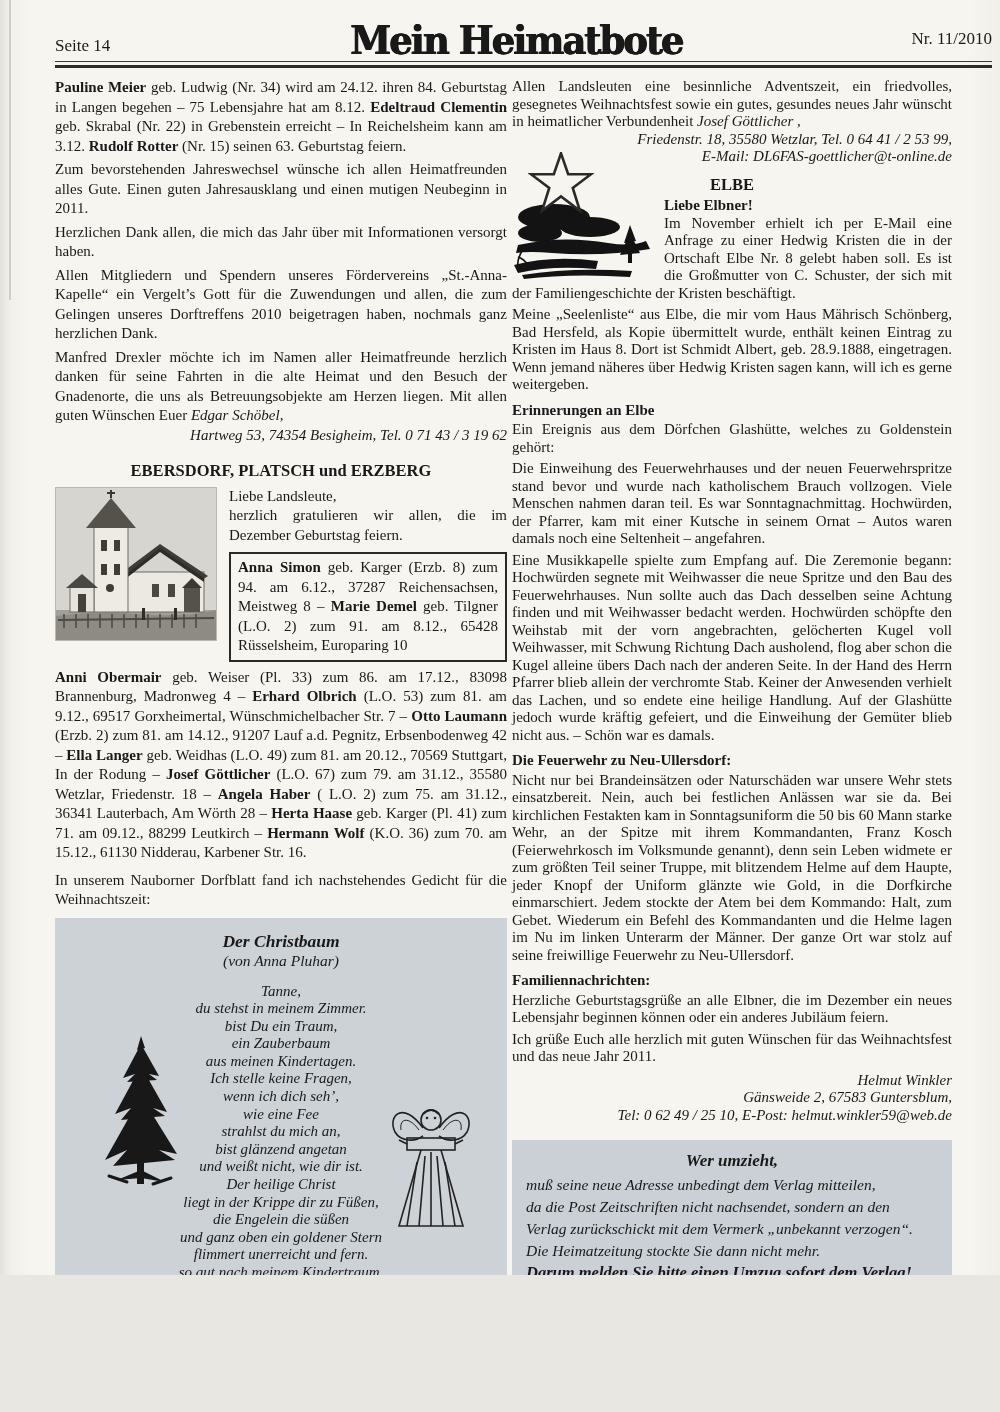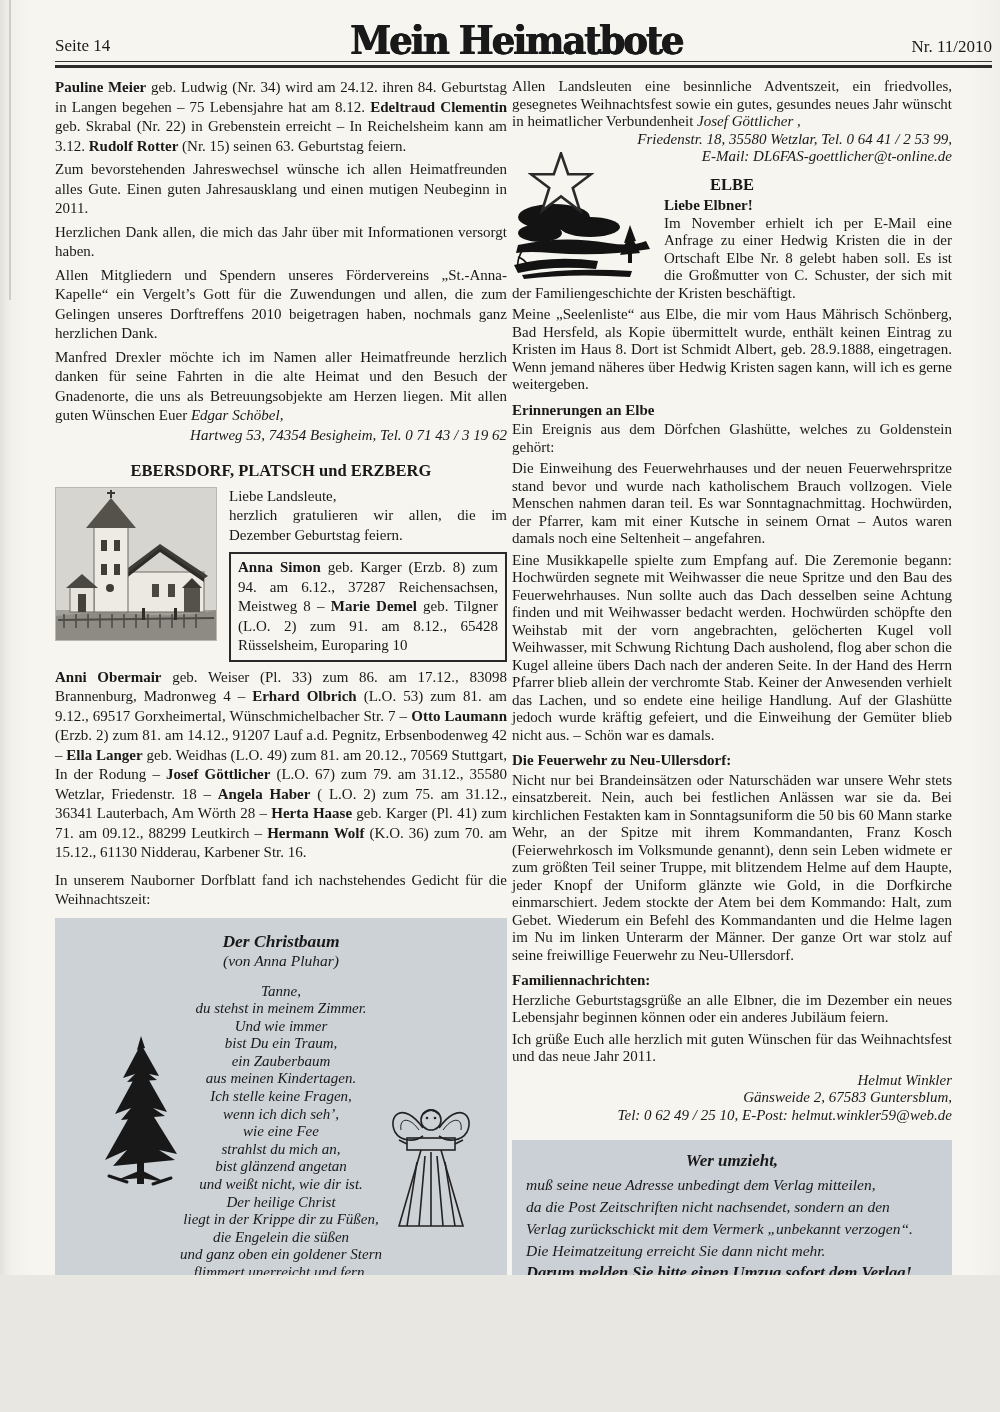--- a/index.html
+++ b/index.html
@@ -6,21 +6,21 @@
   body{width:1000px;height:1412px;background:#e9e7e2;}
   .page{position:relative;width:1000px;height:1275px;background:linear-gradient(90deg,#e3e1dc 0px,#f2f0ea 10px,#f7f5ef 30px,#f7f5ef 970px,#f1efe9 1000px);
         font-family:"Liberation Serif","DejaVu Serif",serif;color:#191919;overflow:hidden;padding-left:32px;}
   .edge-line{position:absolute;left:9px;top:0;width:2px;height:300px;background:#cfcdc8;}
 
   
   .page-num{position:absolute;left:55px;top:36px;font-size:17px;}
   .masthead{position:absolute;left:0;right:0;top:18px;text-align:center;font-family:"DejaVu Serif",serif;
             font-weight:bold;font-size:37px;letter-spacing:-2px;transform:scaleY(1.04);
             text-shadow:1px 0 0 #191919, .5px .5px 0 #191919;}
-  .issue{position:absolute;right:40px;top:37px;font-size:17px;}
+  .issue{position:absolute;right:40px;top:29px;font-size:17px;}
   .rule-thin{position:absolute;left:55px;right:40px;top:61px;height:1px;background:#3a3a3a;}
   .rule-thick{position:absolute;left:55px;right:40px;top:65px;height:3px;background:#2c2c2c;}
 
   
   .col{position:absolute;top:78px;font-size:15px;}
   .col-left{left:55px;width:452px;line-height:19.5px;}
   .col-right{left:512px;width:440px;line-height:17.5px;}
   .p{text-align:justify;margin:0;}
   .sp{margin-top:4px;}
   .b{font-weight:bold;}
@@ -134,21 +134,20 @@
 
     <p class="p" style="margin-top:6px;"><span class="b">Anni Obermair</span><span> geb. Weiser (Pl. 33) zum 86. am 17.12., 83098 Brannenburg, Madronweg 4 – </span><span class="b">Erhard Olbrich</span><span> (L.O. 53) zum 81. am 9.12., 69517 Gorxheimertal, Wünschmichelbacher Str. 7 – </span><span class="b">Otto Laumann</span><span> (Erzb. 2) zum 81. am 14.12., 91207 Lauf a.d. Pegnitz, Erbsenbodenweg 42 – </span><span class="b">Ella Langer</span><span> geb. Weidhas (L.O. 49) zum 81. am 20.12., 70569 Stuttgart, In der Rodung – </span><span class="b">Josef Göttlicher</span><span> (L.O. 67) zum 79. am 31.12., 35580 Wetzlar, Friedenstr. 18 – </span><span class="b">Angela Haber</span><span> ( L.O. 2) zum 75. am 31.12., 36341 Lauterbach, Am Wörth 28 – </span><span class="b">Herta Haase</span><span> geb. Karger (Pl. 41) zum 71. am 09.12., 88299 Leutkirch – </span><span class="b">Hermann Wolf</span><span> (K.O. 36) zum 70. am 15.12., 61130 Nidderau, Karbener Str. 16.</span></p>
     <p class="p" style="margin-top:8px;">In unserem Nauborner Dorfblatt fand ich nachstehendes Gedicht für die Weihnachtszeit:</p>
 
     <div class="poem-box">
       <div class="poem-title">Der Christbaum</div>
       <div class="poem-author">(von Anna Pluhar)</div>
       <div>
           <div class="poem-line">Tanne,</div>
           <div class="poem-line">du stehst in meinem Zimmer.</div>
-          <div class="poem-line">Und wie immer</div>
           <div class="poem-line">bist Du ein Traum,</div>
           <div class="poem-line">ein Zauberbaum</div>
           <div class="poem-line">aus meinen Kindertagen.</div>
           <div class="poem-line">Ich stelle keine Fragen,</div>
           <div class="poem-line">wenn ich dich seh’,</div>
           <div class="poem-line">wie eine Fee</div>
           <div class="poem-line">strahlst du mich an,</div>
           <div class="poem-line">bist glänzend angetan</div>
           <div class="poem-line">und weißt nicht, wie dir ist.</div>
           <div class="poem-line">Der heilige Christ</div>
@@ -262,18 +261,18 @@
     <p class="sig" style="margin-top:6px;">Helmut Winkler</p>
     <p class="sig">Gänsweide 2, 67583 Guntersblum,</p>
     <p class="sig">Tel: 0 62 49 / 25 10, E-Post: helmut.winkler59@web.de</p>
 
     <div class="move-box">
       <div class="move-title">Wer umzieht,</div>
       <div>
           <div class="move-line">muß seine neue Adresse unbedingt dem Verlag mitteilen,</div>
           <div class="move-line">da die Post Zeitschriften nicht nachsendet, sondern an den</div>
           <div class="move-line">Verlag zurückschickt mit dem Vermerk „unbekannt verzogen“.</div>
-          <div class="move-line">Die Heimatzeitung erreicht Sie dann nicht mehr.</div>
+          <div class="move-line">Die Heimatzeitung stockte Sie dann nicht mehr.</div>
         </div>
       <div class="move-footer">Darum melden Sie bitte einen Umzug sofort dem Verlag!</div>
     </div>
   </div>
 </div>
 
 </body></html>

